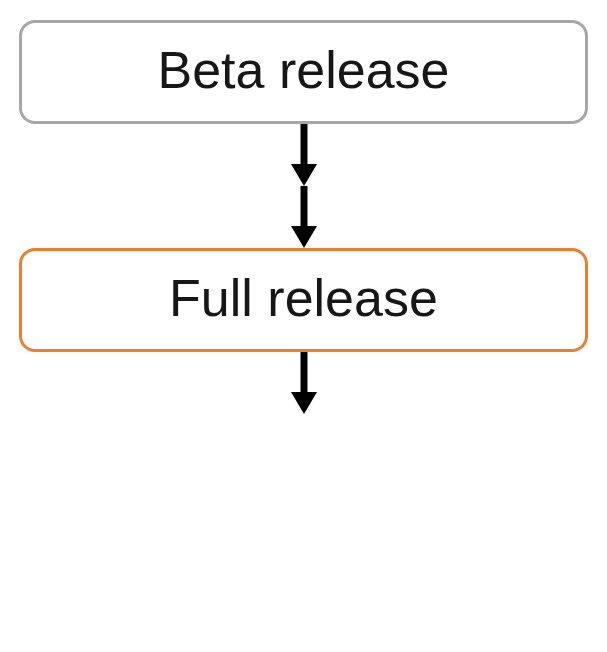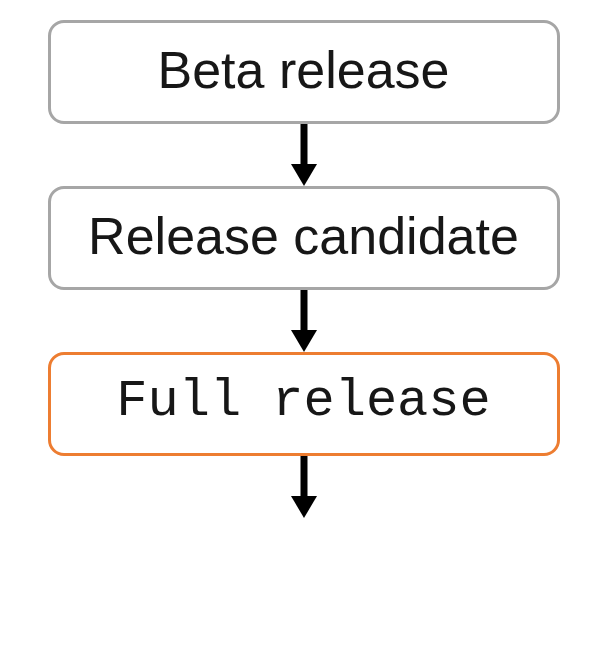--- a/index.html
+++ b/index.html
@@ -13,34 +13,33 @@
     height: 652px;
     background: #ffffff;
     box-sizing: border-box;
     padding-top: 20px;
     display: flex;
     flex-direction: column;
     align-items: center;
     font-family: "Liberation Sans", "DejaVu Sans", sans-serif;
   }
   .node {
-    width: 512px;
+    width: 569px;
     height: 104px;
     box-sizing: border-box;
     background: var(--node-fill, #ffffff);
     border: 3.5px solid var(--node-border, #A6A6A6);
     border-radius: 16px;
     display: flex;
     align-items: center;
     justify-content: center;
     flex: 0 0 auto;
   }
   .node.highlight {
     border-color: var(--highlight-border, #ED7D31);
-    font-family: Liberation Mono, monospace;
   }
   .node-label {
     font-size: 52px;
     line-height: 1;
     color: var(--text, #171717);
     white-space: nowrap;
     padding-bottom: 4px;
   }
   .connector {
     flex: 0 0 auto;
@@ -63,23 +62,20 @@
     <span class="node-label">Beta release</span>
   </div>
 
   <div class="connector">
     <svg width="30" height="62" viewBox="0 0 30 62">
       <line x1="15" y1="0" x2="15" y2="42" stroke="currentColor" stroke-width="7"></line>
       <polygon points="2,40 28,40 15,62" fill="currentColor"></polygon>
     </svg>
   </div>
 
-  <div class="node">
-    <span class="node-label">Release candidate</span>
-  </div>
 
   <div class="connector">
     <svg width="30" height="62" viewBox="0 0 30 62">
       <line x1="15" y1="0" x2="15" y2="42" stroke="currentColor" stroke-width="7"></line>
       <polygon points="2,40 28,40 15,62" fill="currentColor"></polygon>
     </svg>
   </div>
 
   <div class="node highlight">
     <span class="node-label">Full release</span>

